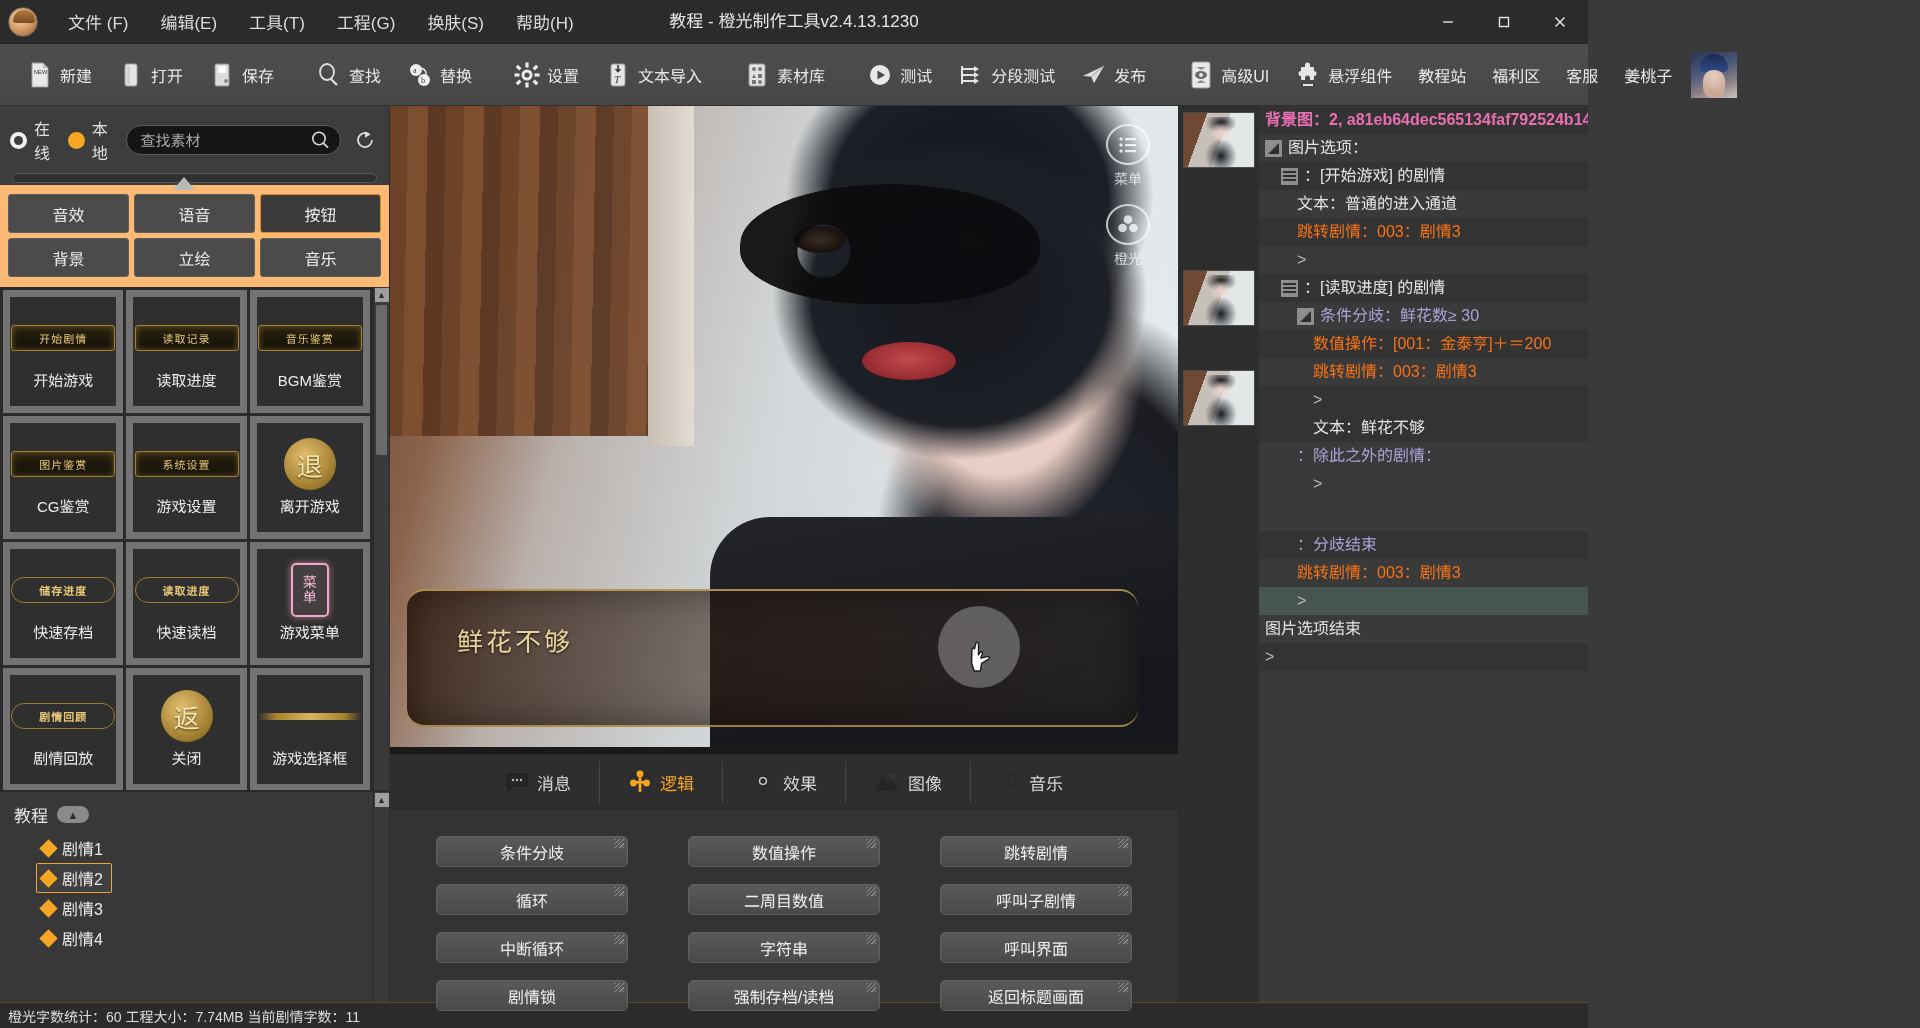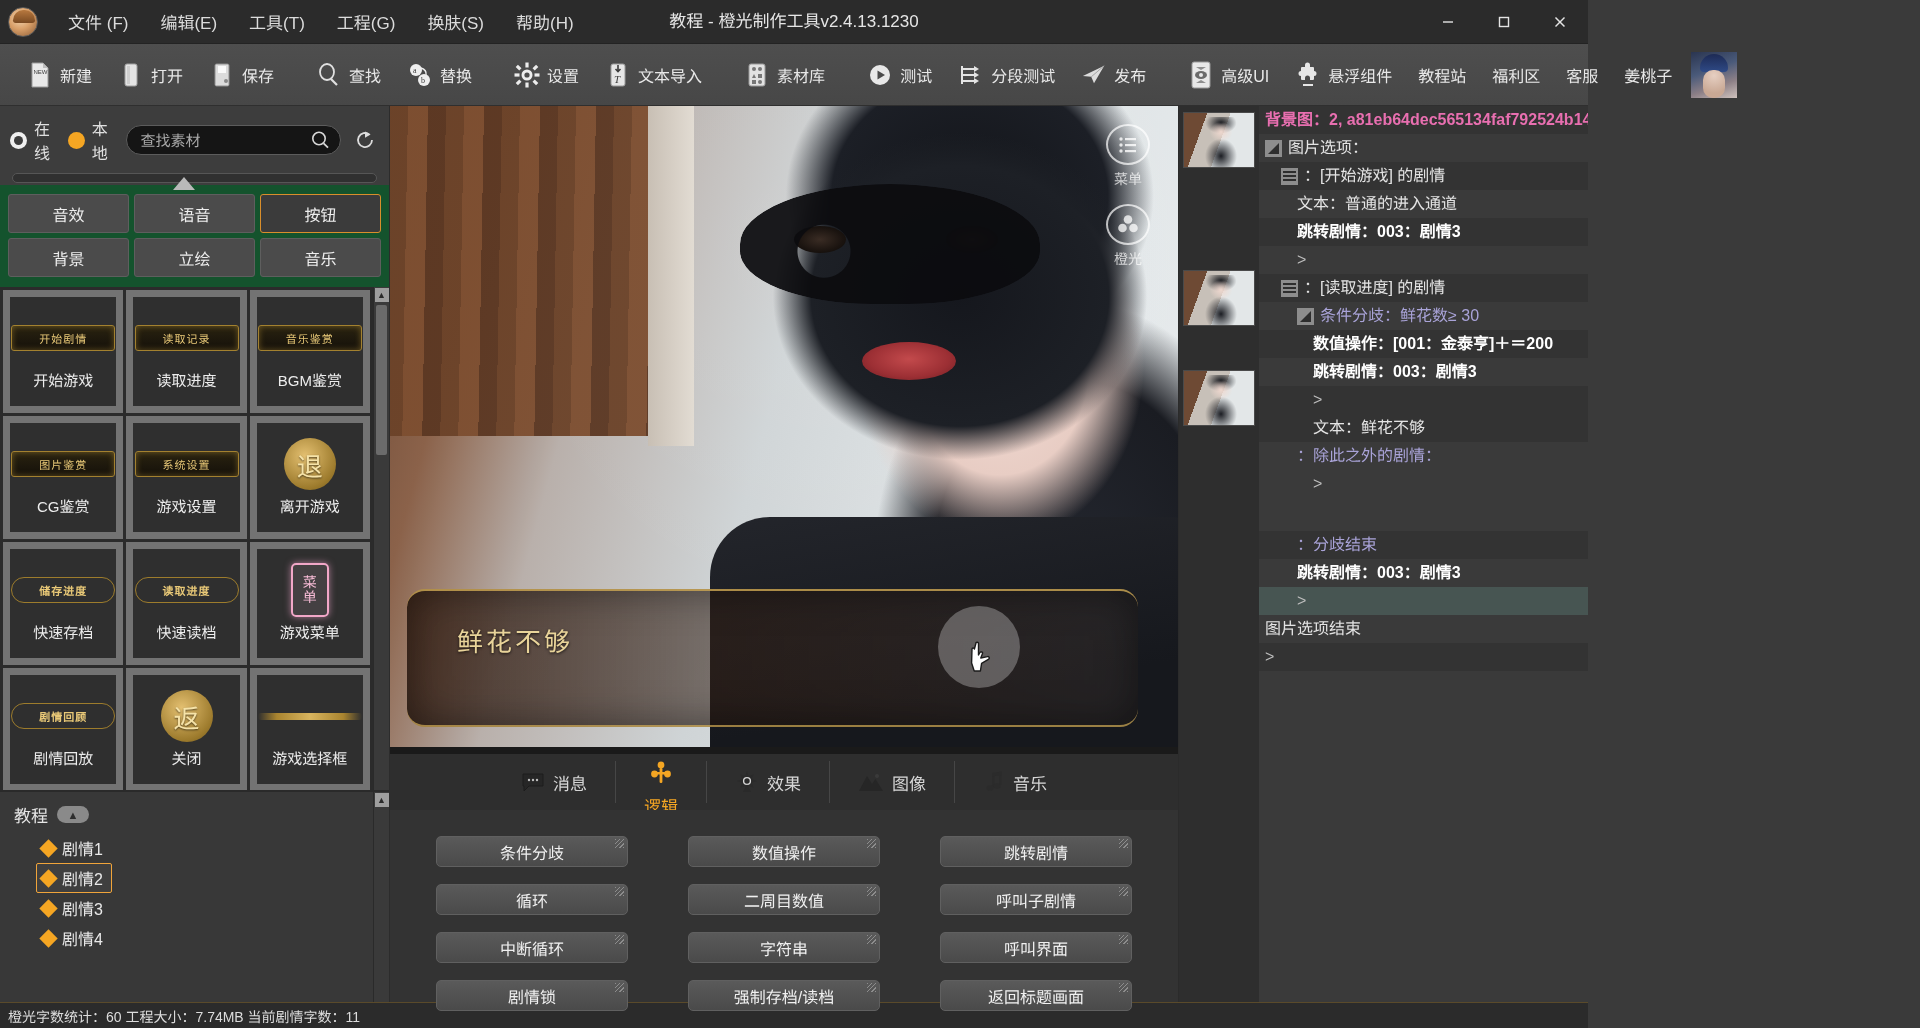--- a/index.html
+++ b/index.html
@@ -67,21 +67,21 @@
   .avatar::after {
     content:""; position:absolute; left:12px; top:18px; width:22px; height:28px;
     background: radial-gradient(circle at 50% 20%, #e6cfc2, #c9a894 70%);
     border-radius: 10px;
   }
 
   
   .body-row { flex: 1 1 auto; display: flex; min-height: 0; background:#3c3c3c; }
 
   
-  .left-panel { width: 390px; flex: 0 0 390px; display: flex; flex-direction: column; background: #14532d; border-right:1px solid #2c2c2c;}
+  .left-panel { width: 390px; flex: 0 0 390px; display: flex; flex-direction: column; background: #fdba74; border-right:1px solid #2c2c2c;}
   .asset-head { padding: 10px 10px 0 10px; background:#3d3d3d; }
   .radio-row { display: flex; align-items: center; gap: 10px; margin-bottom: 9px; }
   .radio { display: flex; align-items: center; gap: 7px; font-size: 16px; color: #e0e0e0; cursor: default;}
   .dot { width: 17px; height: 17px; border-radius: 50%; background: #f0f0f0; position: relative; flex:0 0 17px;}
   .dot::after { content:""; position:absolute; left:4px; top:4px; width:9px; height:9px; border-radius:50%; background:#3d3d3d;}
   .dot.on { background: #f5a623; }
   .dot.on::after { background:#f5a623; }
   .searchbox {
     flex: 1 1 auto; height: 30px; background: #151515; border: 1px solid #5c5c5c;
     border-radius: 15px; display: flex; align-items: center; padding: 0 6px 0 14px; min-width: 0;
@@ -281,21 +281,21 @@
   
   .tabbar {
     height: 56px; flex: 0 0 56px; background: #2e2e2e; display: flex; align-items: center;
     justify-content: center; gap: 0;
   }
   .tab {
     display: flex; align-items: center; gap: 8px; padding: 0 28px; height: 42px; cursor: default;
     font-size: 17px; color: #d6d6d6; border-right: 1px solid #464646;
   }
   .tab:last-child { border-right: none; }
-  .tab.active { color: #f5a623; flex-direction: column; }
+  .tab.active { color: #f5a623; }
   .tab svg { display:block; }
   .logic-panel { flex: 1 1 auto; background: #333333; display: flex; justify-content: center; padding-top: 26px; min-height:0;}
   .logic-grid {
     display: grid; grid-template-columns: repeat(3, 192px); gap: 17px 60px;
     grid-auto-rows: 31px; height: fit-content;
   }
   .logic-btn {
     background: linear-gradient(#5a5a5a, #4a4a4a); border: 1px solid #606060; border-radius: 5px;
     display: flex; align-items: center; justify-content: center; color: #f0f0f0; font-size: 16px;
     position: relative; cursor: default;
@@ -335,21 +335,21 @@
   .sq-tri::after {
     content:""; position:absolute; left:3px; top:3px;
     border-left: 11px solid transparent; border-bottom: 11px solid #2e2e2e;
   }
   .sq-list {
     width: 17px; height: 17px; background: #8d8d8d; flex:0 0 17px; position: relative;
     display:flex; flex-direction:column; justify-content:center; gap:2px; padding:0 2px;
   }
   .sq-list i { display:block; height:2px; background:#2e2e2e; }
   .c-pink { color: #e86fb0; font-weight: bold; }
-  .c-blue { color: #ffffff; font-weight: bold; }
+  .c-blue { color: #f97316; }
   .c-lav  { color: #a9a3d8; }
   .c-white{ color: #e4e4e4; }
   .c-gray { color: #bdbdbd; }
 
   
   .statusbar {
     height: 26px; flex: 0 0 26px; background: #2b2b2b; border-top: 1px solid #5a4a2a;
     display: flex; align-items: center; padding-left: 8px; font-size: 14px; color: #dcdcdc;
   }
 </style>

